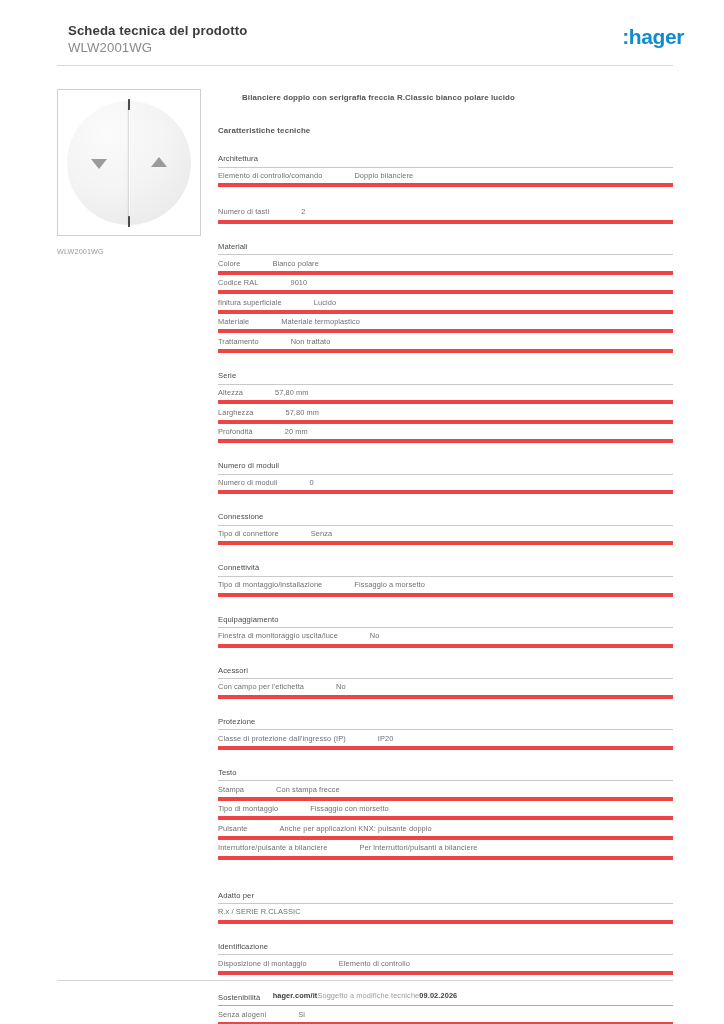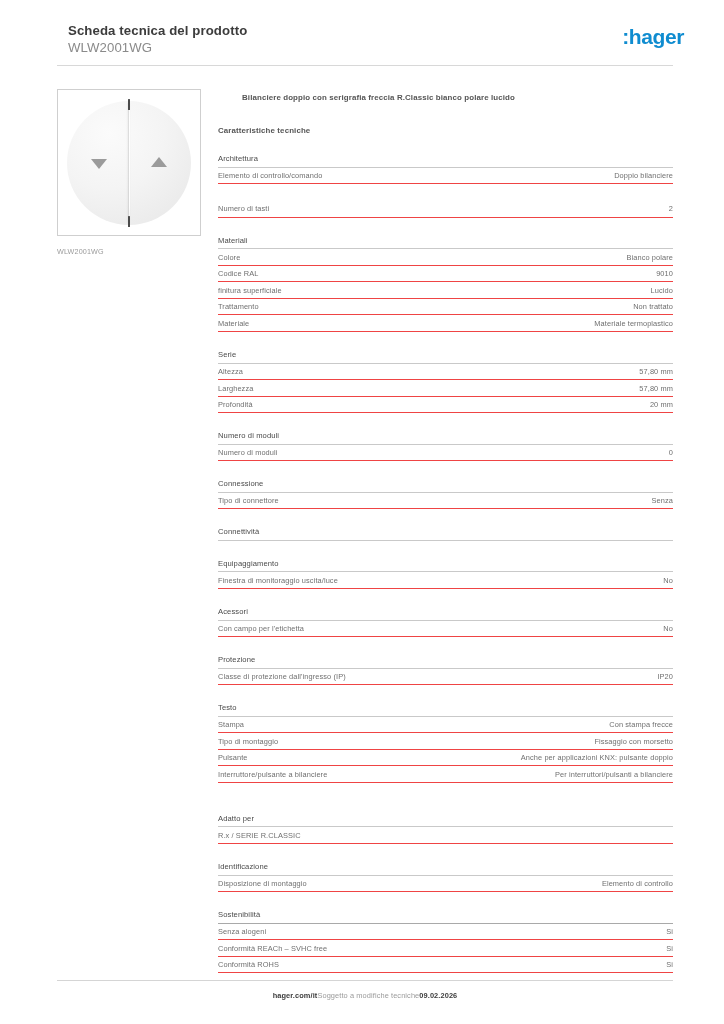--- a/index.html
+++ b/index.html
@@ -158,24 +158,24 @@
     letter-spacing: 0.1px;
     line-height: 11px;
     padding-bottom: 2.5px;
     border-bottom: 1px solid #c9c9c9;
   }
   .section-title.strong { border-bottom: 1px solid #a9a9a9; }
 
   .row {
     display: flex;
     align-items: baseline;
-    justify-content: space-between;
-    border-bottom: 1px solid #ef4444;
+    border-bottom: 4px solid #ef4444;
     padding: 3.4px 0 3.2px 0;
     min-height: 13px;
+    gap: 22px;
   }
   .row-label {
     font-size: 7.4px;
     color: #6f6f6f;
     letter-spacing: 0.1px;
     line-height: 9px;
     white-space: nowrap;
   }
   .row-value {
     font-size: 7.4px;
@@ -273,27 +273,27 @@
           </div>
           <div class="row">
             <div class="row-label">Codice RAL</div>
             <div class="row-value">9010</div>
           </div>
           <div class="row">
             <div class="row-label">finitura superficiale</div>
             <div class="row-value">Lucido</div>
           </div>
           <div class="row">
+            <div class="row-label">Materiale</div>
+            <div class="row-value">Materiale termoplastico</div>
+          </div>
+          <div class="row">
             <div class="row-label">Trattamento</div>
             <div class="row-value">Non trattato</div>
           </div>
-          <div class="row">
-            <div class="row-label">Materiale</div>
-            <div class="row-value">Materiale termoplastico</div>
-          </div>
         </div>
         <div class="section">
           <div class="section-title">Serie</div>
           <div class="row">
             <div class="row-label">Altezza</div>
             <div class="row-value">57,80 mm</div>
           </div>
           <div class="row">
             <div class="row-label">Larghezza</div>
             <div class="row-value">57,80 mm</div>
@@ -312,20 +312,24 @@
         </div>
         <div class="section">
           <div class="section-title">Connessione</div>
           <div class="row">
             <div class="row-label">Tipo di connettore</div>
             <div class="row-value">Senza</div>
           </div>
         </div>
         <div class="section">
           <div class="section-title">Connettività</div>
+          <div class="row">
+            <div class="row-label">Tipo di montaggio/installazione</div>
+            <div class="row-value">Fissaggio a morsetto</div>
+          </div>
         </div>
         <div class="section">
           <div class="section-title">Equipaggiamento</div>
           <div class="row">
             <div class="row-label">Finestra di monitoraggio uscita/luce</div>
             <div class="row-value">No</div>
           </div>
         </div>
         <div class="section">
           <div class="section-title">Acessori</div>

